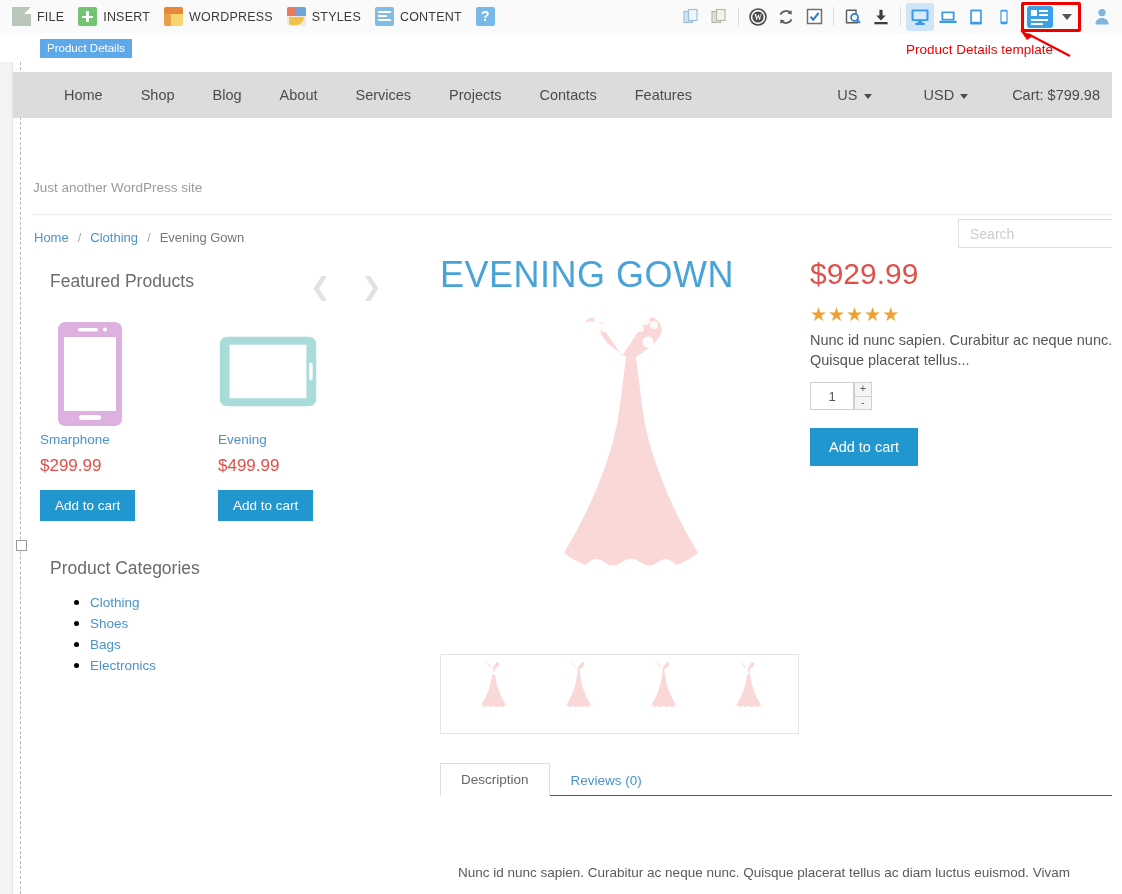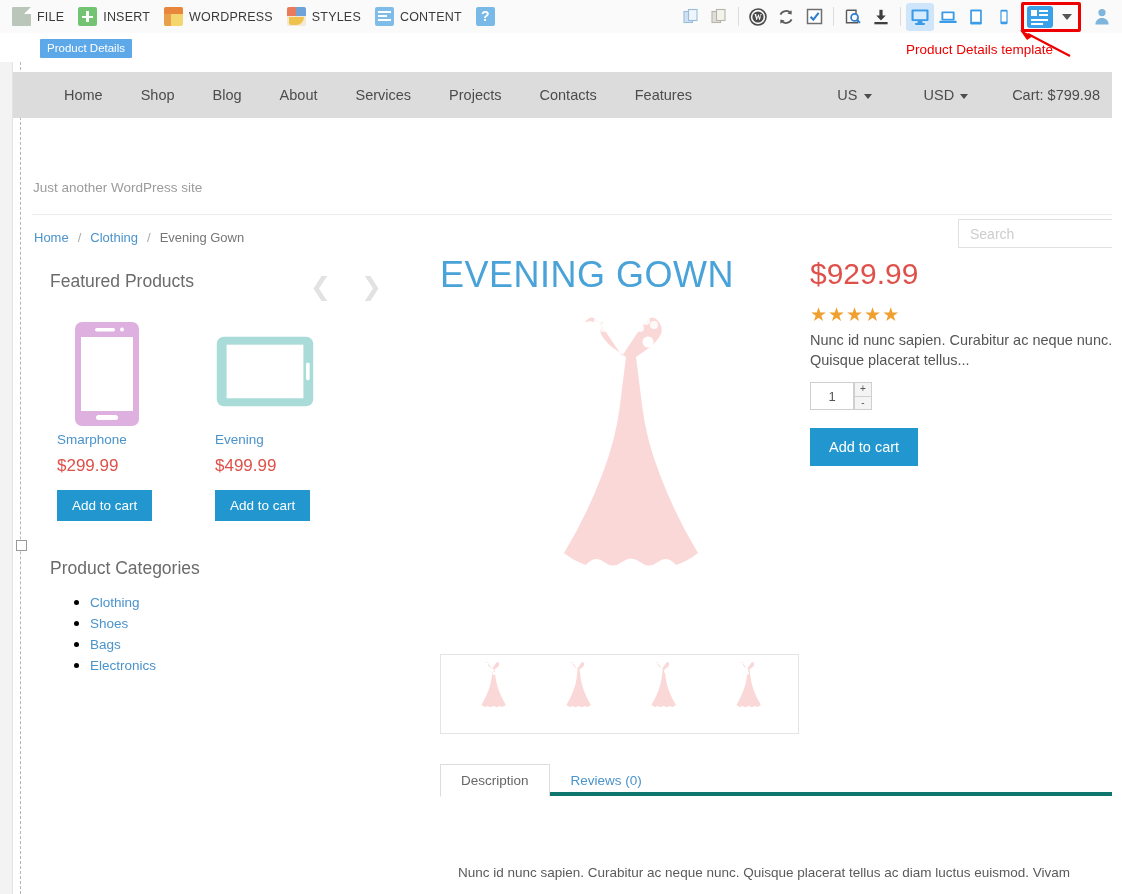--- a/index.html
+++ b/index.html
@@ -202,21 +202,21 @@
     position:absolute; left:50px; top:209px;
     font-size:17.5px; color:#6b6b6b; font-weight:normal;
     font-family:"Liberation Sans", sans-serif;
   }
   .car-arrows{
     position:absolute; left:310px; top:212px;
     display:flex; gap:30px; align-items:center;
   }
   .car-arrow{ font-size:25px; color:#e2e2e2; line-height:1; font-family:"DejaVu Sans", sans-serif;}
 
-  .fp-grid{ position:absolute; left:57px; top:258px; display:flex; gap:58px;}
+  .fp-grid{ position:absolute; left:40px; top:258px; display:flex; gap:78px;}
   .fp-card{ width:100px; }
   .fp-imgbox{ height:110px; display:flex; align-items:flex-start; justify-content:center; }
   .fp-name{ margin-top:18px; font-size:13.5px; color:#4a93cb; font-family:"Liberation Sans",sans-serif;}
   .fp-price{ margin-top:8px; font-size:17px; color:#e0504a; font-family:"Liberation Sans",sans-serif;}
   .btn-cart{
     margin-top:14px; display:inline-block;
     background:#2196cf; color:#fff; border:none;
     font-size:13.5px; padding:8px 15px;
     font-family:"Liberation Sans", sans-serif;
     white-space:nowrap; cursor:pointer;
@@ -291,22 +291,22 @@
     position:absolute; left:810px; top:366px;
     background:#2196cf; color:#fff; border:none;
     font-size:14.5px; padding:11px 19px;
     font-family:"Liberation Sans", sans-serif; cursor:pointer;
   }
 
   
   .tabs{
     position:absolute; left:440px; top:701px;
     width:682px; height:33px;
-    border-bottom:4px solid #0f766e;
-    display:flex; align-items:flex-start;
+    border-bottom:1px solid #0f766e;
+    display:flex; align-items:flex-end;
   }
   .tab{
     font-size:13.5px; padding:8px 20px 8px 20px;
     font-family:"Liberation Sans", sans-serif;
     color:#4a93cb; cursor:pointer;
     border:1px solid transparent; border-bottom:none;
     position:relative; top:1px; background:transparent;
   }
   .tab.active{
     color:#666666; background:#fff;

